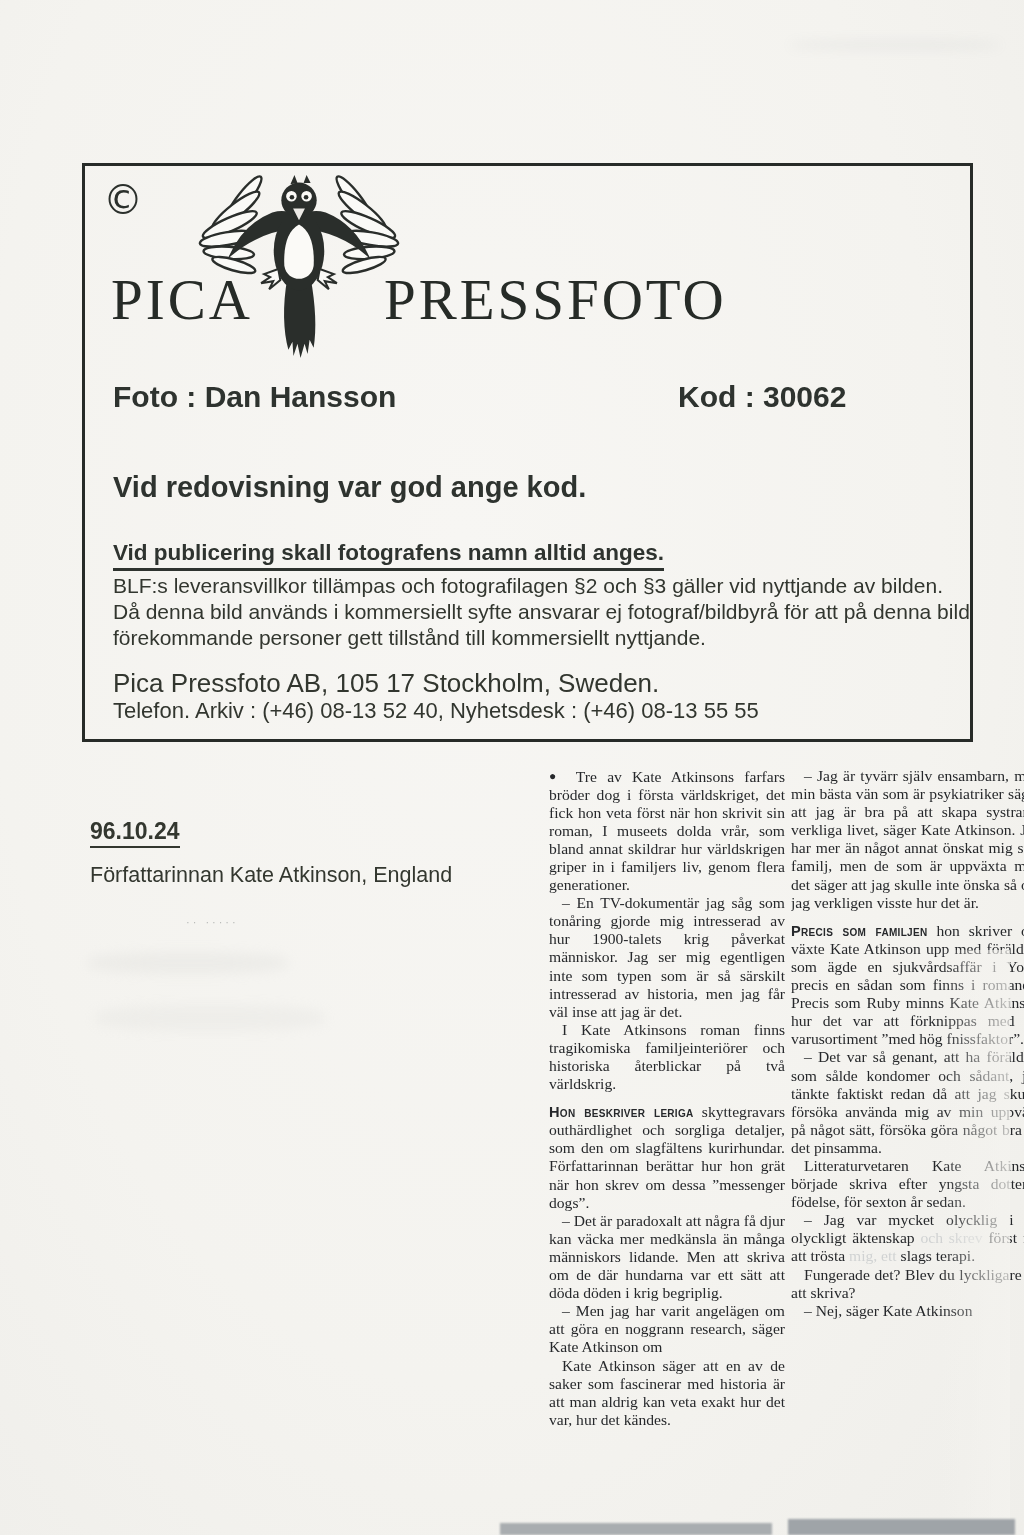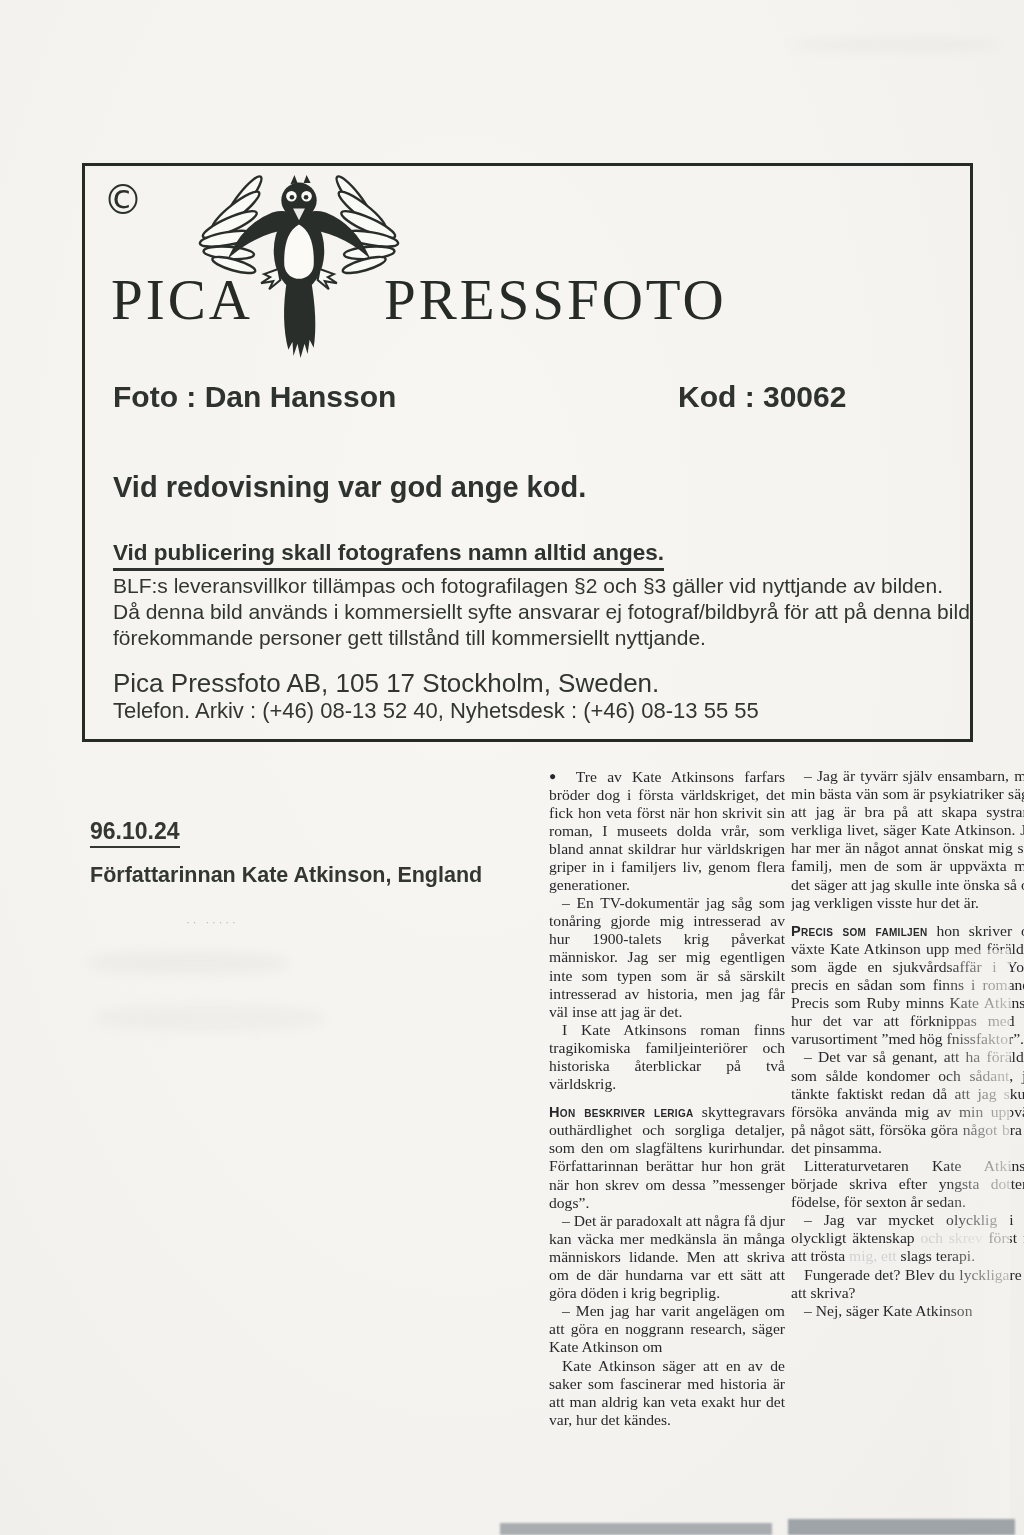--- a/index.html
+++ b/index.html
@@ -46,21 +46,21 @@
   }
   .phone{
     position:absolute;left:28px;top:532px;font-size:22px;color:#32362f;white-space:nowrap;
   }
   
   .date{
     position:absolute;left:90px;top:818px;font-weight:700;font-size:23px;color:#33372f;
     border-bottom:2.5px solid #33372f;padding-bottom:1px;
   }
   .doc-title{
-    position:absolute;left:90px;top:863px;font-weight:700;font-size:21.5px;color:#33372f;white-space:nowrap;
+    position:absolute;left:90px;top:863px;font-weight:400;font-size:21.5px;color:#33372f;white-space:nowrap;
   }
   .faint-marks{
     position:absolute;left:186px;top:916px;font-size:11px;letter-spacing:3px;color:#a7aaa8;opacity:.8;
   }
   
   .col{
     position:absolute;top:767px;height:768px;overflow:hidden;
     font-family:"Liberation Serif", serif;font-size:15.6px;line-height:18.1px;color:#26282b;
     text-align:justify;
     margin-left:44px;
@@ -160,21 +160,21 @@
 
   <div class="doc-title">Författarinnan Kate Atkinson, England</div>
 
   <div class="faint-marks">·· ·····</div>
 
   <div class="col col1">
       <p><span class="seg-bullet">● </span><span class="seg-n">Tre av Kate Atkinsons farfars bröder dog i första världskriget, det fick hon veta först när hon skrivit sin roman, I museets dolda vrår, som bland annat skildrar hur världskrigen griper in i familjers liv, genom flera generationer.</span></p>
       <p class="indent"><span class="seg-n">– En TV-dokumentär jag såg som tonåring gjorde mig intresserad av hur 1900-talets krig påverkat människor. Jag ser mig egentligen inte som typen som är så särskilt intresserad av historia, men jag får väl inse att jag är det.</span></p>
       <p class="indent"><span class="seg-n">I Kate Atkinsons roman finns tragikomiska familjeinteriörer och historiska återblickar på två världskrig.</span></p>
       <p class="gap"><span class="seg-caps">Hon beskriver leriga</span><span class="seg-n"> skyttegravars outhärdlighet och sorgliga detaljer, som den om slagfältens kurirhundar. Författarinnan berättar hur hon grät när hon skrev om dessa ”messenger dogs”.</span></p>
-      <p class="indent"><span class="seg-n">– Det är paradoxalt att några få djur kan väcka mer medkänsla än många människors lidande. Men att skriva om de där hundarna var ett sätt att göra döden i krig begriplig.</span></p>
+      <p class="indent"><span class="seg-n">– Det är paradoxalt att några få djur kan väcka mer medkänsla än många människors lidande. Men att skriva om de där hundarna var ett sätt att döda döden i krig begriplig.</span></p>
       <p class="indent"><span class="seg-n">– Men jag har varit angelägen om att göra en noggrann research, säger Kate Atkinson om</span></p>
       <p class="indent"><span class="seg-n">Kate Atkinson säger att en av de saker som fascinerar med historia är att man aldrig kan veta exakt hur det var, hur det kändes.</span></p>
     </div>
   <div class="col col2">
       <p class="indent"><span class="seg-n">– Jag är tyvärr själv ensambarn, men min bästa vän som är psykiatriker säger att jag är bra på att skapa systrar i verkliga livet, säger Kate Atkinson. Jag har mer än något annat önskat mig stor familj, men de som är uppväxta med det säger att jag skulle inte önska så om jag verkligen visste hur det är.</span></p>
       <p class="gap"><span class="seg-caps">Precis som familjen</span><span class="seg-n"> hon skriver om växte Kate Atkinson upp med föräldrar som ägde en sjukvårdsaffär i York, precis en sådan som finns i romanen. Precis som Ruby minns Kate Atkinson hur det var att förknippas med ett varusortiment ”med hög fnissfaktor”.</span></p>
       <p class="indent"><span class="seg-n">– Det var så genant, att ha föräldrar som sålde kondomer och sådant, jag tänkte faktiskt redan då att jag skulle försöka använda mig av min uppväxt på något sätt, försöka göra något bra av det pinsamma.</span></p>
       <p class="indent"><span class="seg-n">Litteraturvetaren Kate Atkinson började skriva efter yngsta dotterns födelse, för sexton år sedan.</span></p>
       <p class="indent"><span class="seg-n">– Jag var mycket olycklig i ett olyckligt äktenskap </span><span class="seg-faded">och skrev</span><span class="seg-n"> först för att trösta </span><span class="seg-faded">mig, ett</span><span class="seg-n"> slags terapi.</span></p>
       <p class="indent"><span class="seg-n">Fungerade det? Blev du lyckligare av att skriva?</span></p>

